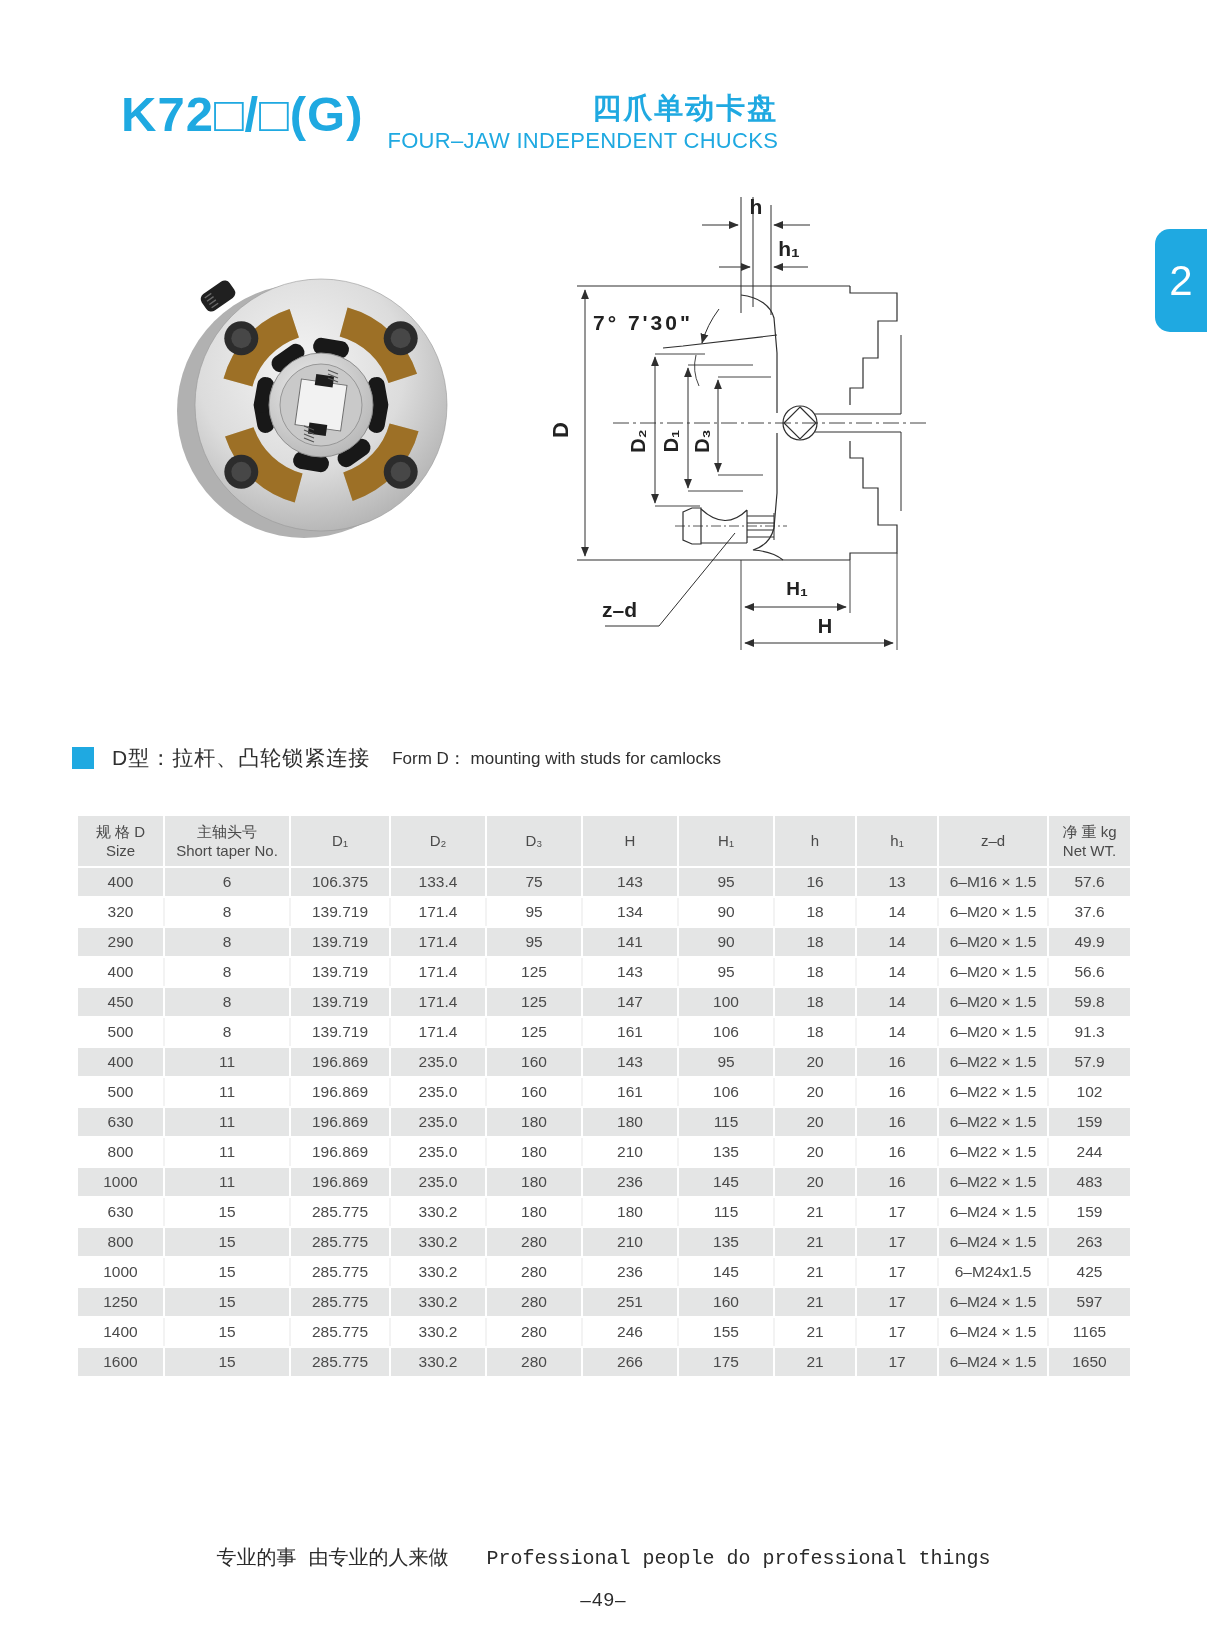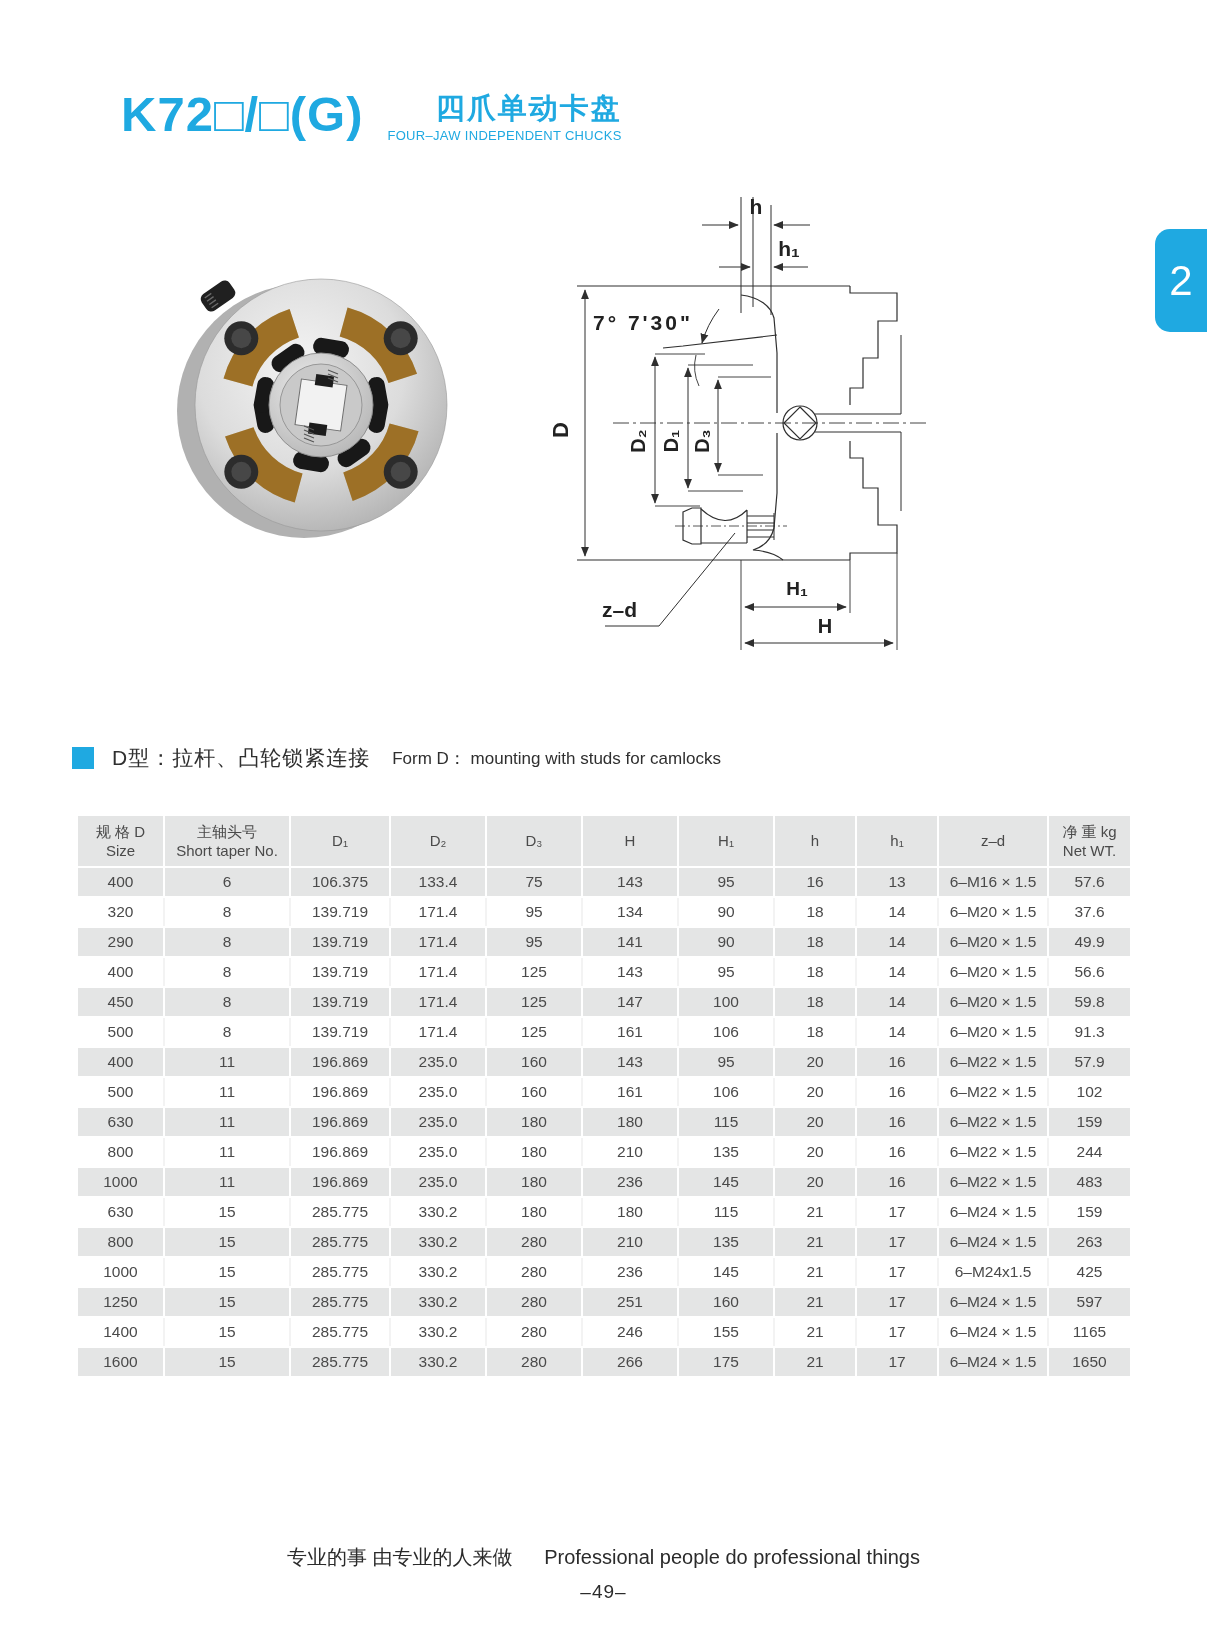--- a/index.html
+++ b/index.html
@@ -4,21 +4,21 @@
 <style>
   html,body{margin:0;padding:0;background:#fff;}
   body{font-family:"Liberation Sans","DejaVu Sans",sans-serif;color:#3a3a3a;}
   .page{position:relative;width:1207px;height:1649px;background:#fff;overflow:hidden;}
 
   
   .brand{position:absolute;left:113px;top:88px;display:flex;align-items:flex-start;}
   .model{font-size:49px;font-weight:bold;color:var(--accent);letter-spacing:1px;line-height:1.1;margin-left:8px;}
   .subtitle{margin-left:24px;padding-top:4px;text-align:right;}
   .subtitle .zh{font-size:29px;font-weight:bold;color:var(--accent);letter-spacing:2px;line-height:1.15;}
-  .subtitle .en{font-size:13px;color:var(--accent);letter-spacing:.3px;margin-top:3px;}
+  .subtitle .en{font-size:22px;color:var(--accent);letter-spacing:.3px;margin-top:3px;}
 
   
   .side-tab{position:absolute;right:0;top:229px;width:52px;height:103px;background:var(--accent);
     border-radius:15px 0 0 15px;display:flex;align-items:center;justify-content:center;
     color:#fff;font-size:42px;font-weight:400;}
 
   
   .photo{position:absolute;left:158px;top:258px;}
   .tech-drawing{position:absolute;left:505px;top:183px;}
 
@@ -38,23 +38,23 @@
   tr.gray{background:var(--stripe);}
   tr.white{background:#fff;}
   tr.white td{border-right:2px solid #f3f3f3;}
   th .l1,th .l2{display:block;text-align:center;}
 
   
   .notes{position:absolute;left:72px;top:1408px;width:1090px;color:#2f2f2f;}
   .notes .zh{font-size:16.5px;letter-spacing:.5px;line-height:1.5;}
   .notes .en{font-size:16px;line-height:1.55;}
   .footer{position:absolute;left:0;top:1544px;width:1207px;text-align:center;color:#2b2b2b;}
-  .footer .line1{font-size:20px;}
+  .footer .line1{font-size:20px;font-family:Liberation Mono, monospace;}
   .footer .line1 .en{margin-left:26px;}
-  .footer .pageno{font-size:19px;margin-top:10px;letter-spacing:1px;}
+  .footer .pageno{font-size:19px;margin-top:18px;letter-spacing:1px;}
 
   svg text{fill:#222;}
   .dimlabel{font-weight:bold;}
 </style>
 </head>
 <body>
 
 <div class="page">
 
   <div class="brand">

